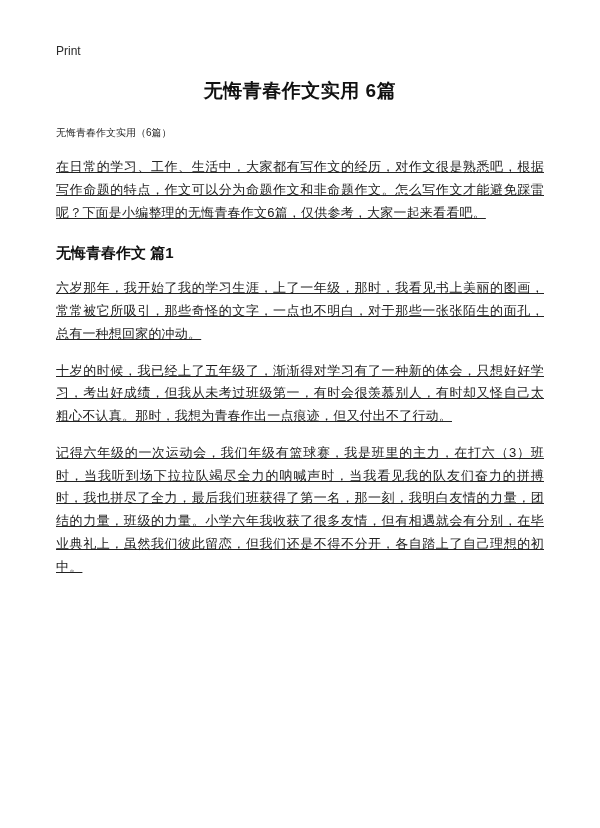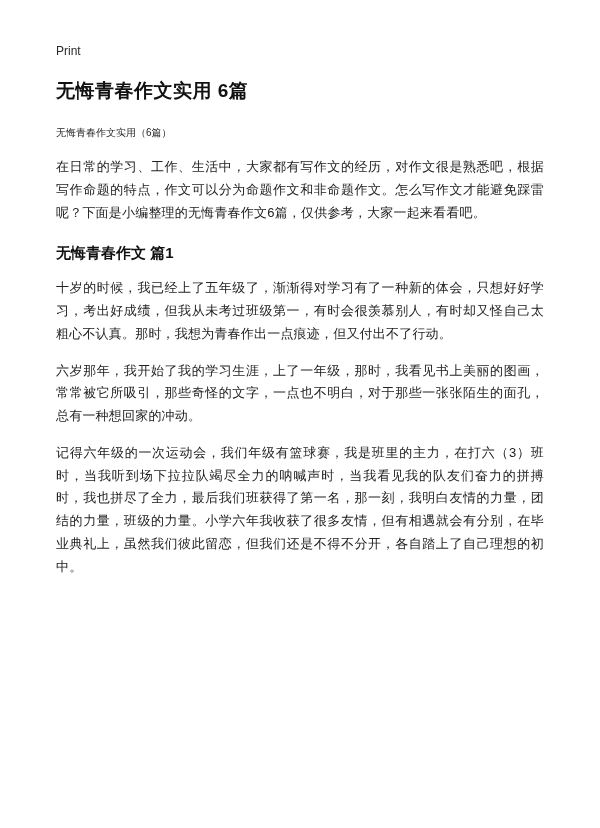--- a/index.html
+++ b/index.html
@@ -24,36 +24,37 @@
   .print-label {
     font-size: 12px;
     color: #2b2b2b;
     margin: 0 0 20px 0;
     cursor: pointer;
   }
   .doc-title {
     font-size: 19px;
     font-weight: bold;
     color: #111111;
-    text-align: left;
+    text-align: center;
     margin: 6px 0 22px 0;
     letter-spacing: 0.5px;
   }
   .subtitle {
     font-size: 10px;
     margin: 0 0 16px 0;
     color: #222222;
   }
   .para {
     font-size: 13px;
     line-height: 1.75;
     text-align: justify;
     margin: 0 0 14px 0;
     color: #222222;
     letter-spacing: 0.2px;
+    text-decoration: underline;
   }
   .section-heading {
     font-size: 15px;
     font-weight: bold;
     color: #111111;
     margin: 20px 0 14px 0;
   }
 </style>
 </head>
 <body>
@@ -64,20 +65,20 @@
 
   <h1 class="doc-title">无悔青春作文实用 6篇</h1>
 
   <p class="subtitle">无悔青春作文实用（6篇）</p>
 
   <p class="para">在日常的学习、工作、生活中，大家都有写作文的经历，对作文很是熟悉吧，根据写作命题的特点，作文可以分为命题作文和非命题作文。怎么写作文才能避免踩雷呢？下面是小编整理的无悔青春作文6篇，仅供参考，大家一起来看看吧。</p>
 
   <h2 class="section-heading">无悔青春作文 篇1</h2>
 
 
+  <p class="para">六岁那年，我开始了我的学习生涯，上了一年级，那时，我看见书上美丽的图画，常常被它所吸引，那些奇怪的文字，一点也不明白，对于那些一张张陌生的面孔，总有一种想回家的冲动。</p>
+
   <p class="para">十岁的时候，我已经上了五年级了，渐渐得对学习有了一种新的体会，只想好好学习，考出好成绩，但我从未考过班级第一，有时会很羡慕别人，有时却又怪自己太粗心不认真。那时，我想为青春作出一点痕迹，但又付出不了行动。</p>
-
-  <p class="para">六岁那年，我开始了我的学习生涯，上了一年级，那时，我看见书上美丽的图画，常常被它所吸引，那些奇怪的文字，一点也不明白，对于那些一张张陌生的面孔，总有一种想回家的冲动。</p>
 
   <p class="para">记得六年级的一次运动会，我们年级有篮球赛，我是班里的主力，在打六（3）班时，当我听到场下拉拉队竭尽全力的呐喊声时，当我看见我的队友们奋力的拼搏时，我也拼尽了全力，最后我们班获得了第一名，那一刻，我明白友情的力量，团结的力量，班级的力量。小学六年我收获了很多友情，但有相遇就会有分别，在毕业典礼上，虽然我们彼此留恋，但我们还是不得不分开，各自踏上了自己理想的初中。</p>
 
 
 </div>
 
 </body></html>

